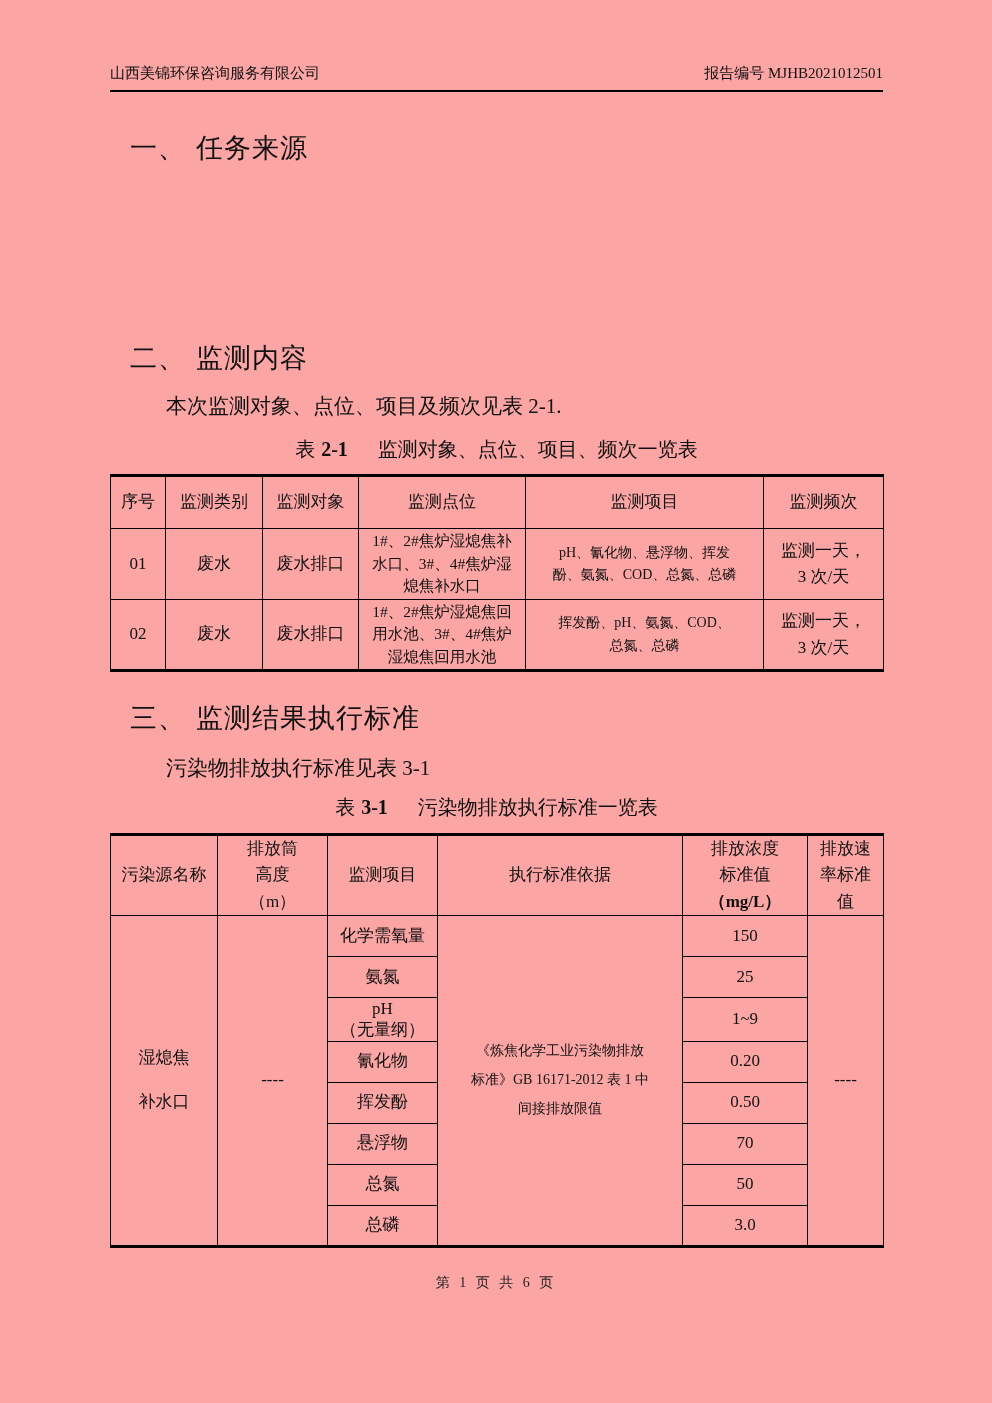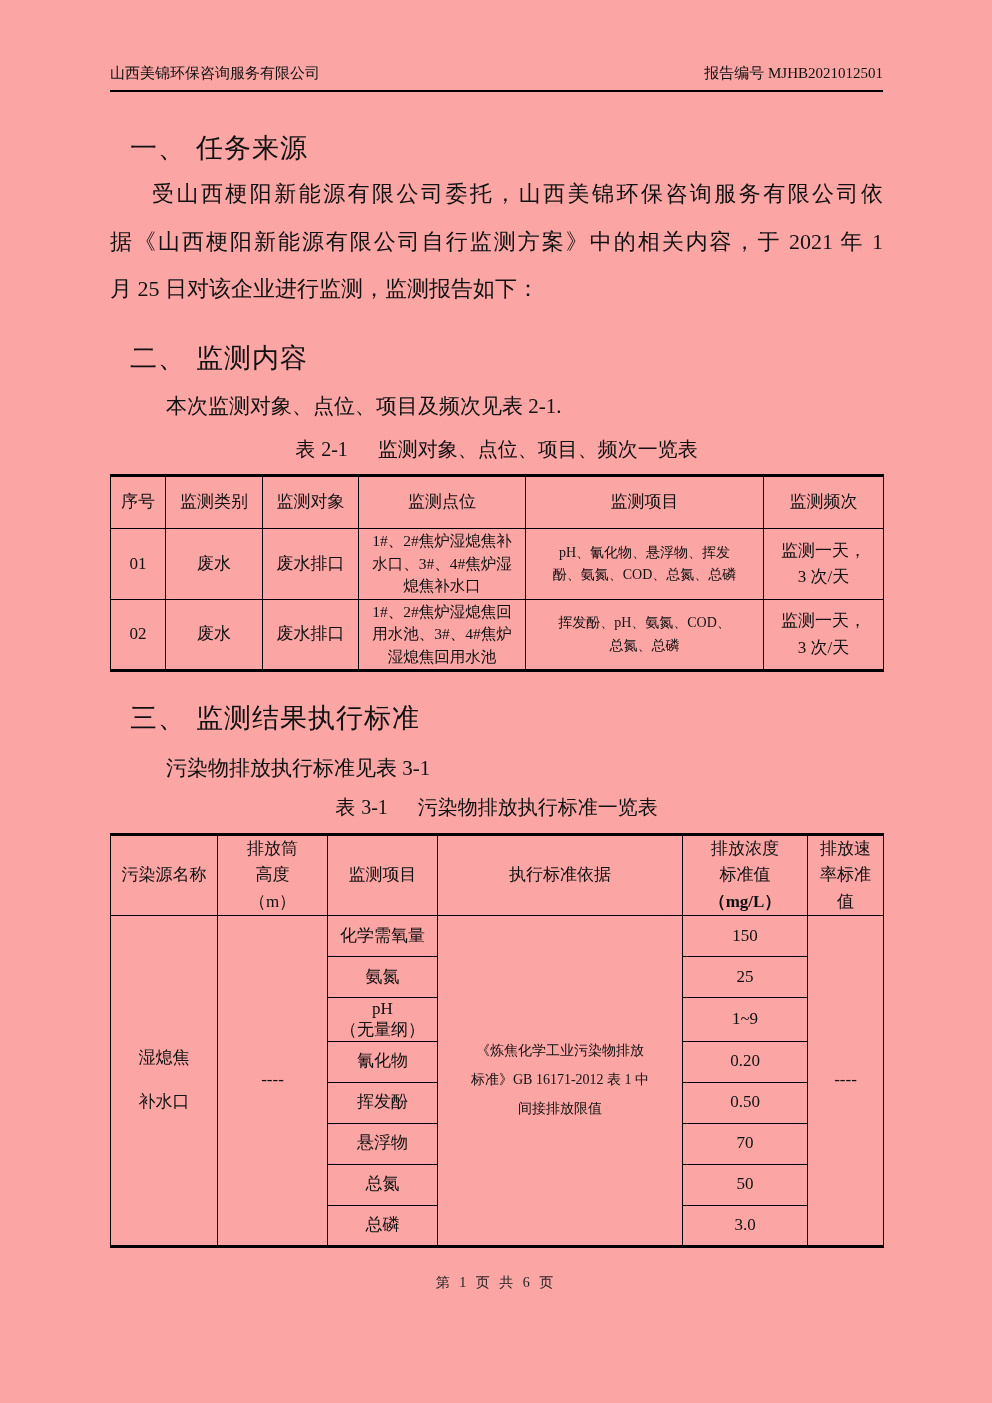--- a/index.html
+++ b/index.html
@@ -44,21 +44,21 @@
     position: absolute; left: 110px; width: 773px;
     padding-left: 56px;
     box-sizing: border-box;
     font-size: 21px;
   }
   .caption {
     position: absolute; left: 110px; width: 773px;
     text-align: center;
     font-size: 20px;
   }
-  .caption .cap-num { font-weight: normal; margin-left: 6px; margin-top: 24px; }
+  .caption .cap-num { font-weight: bold; margin-left: 6px; margin-top: 24px; }
   .caption .cap-title { margin-left: 30px; }
   .bnum { font-weight: bold; }
   
   table.tbl {
     position: absolute; left: 110px;
     width: 773px;
     border-collapse: collapse;
     table-layout: fixed;
     border-top: 3px solid #000;
     border-bottom: 3px solid #000;
@@ -99,25 +99,20 @@
 
 <div class="page">
 
   <div class="page-header">
     <span>山西美锦环保咨询服务有限公司</span>
     <span>报告编号 MJHB2021012501</span>
   </div>
 
   <h1 class="h1" style="top:118px;"><span class="h1-num">一、</span><span>任务来源</span></h1>
 
-  <div class="para" style="top:170px;">
-    <div class="pline first">受山西梗阳新能源有限公司委托，山西美锦环保咨询服务有限公司依</div>
-    <div class="pline">据《山西梗阳新能源有限公司自行监测方案》中的相关内容，于 2021 年 1</div>
-    <div class="pline last">月 25 日对该企业进行监测，监测报告如下：</div>
-  </div>
 
   <h1 class="h1" style="top:328px;"><span class="h1-num">二、</span><span>监测内容</span></h1>
 
   <div class="intro" style="top:392px;">本次监测对象、点位、项目及频次见表 2-1.</div>
 
   <div class="caption" style="top:436px;">
     <span>表</span><span class="cap-num">2-1</span><span class="cap-title">监测对象、点位、项目、频次一览表</span>
   </div>
 
   <table class="tbl t2">

